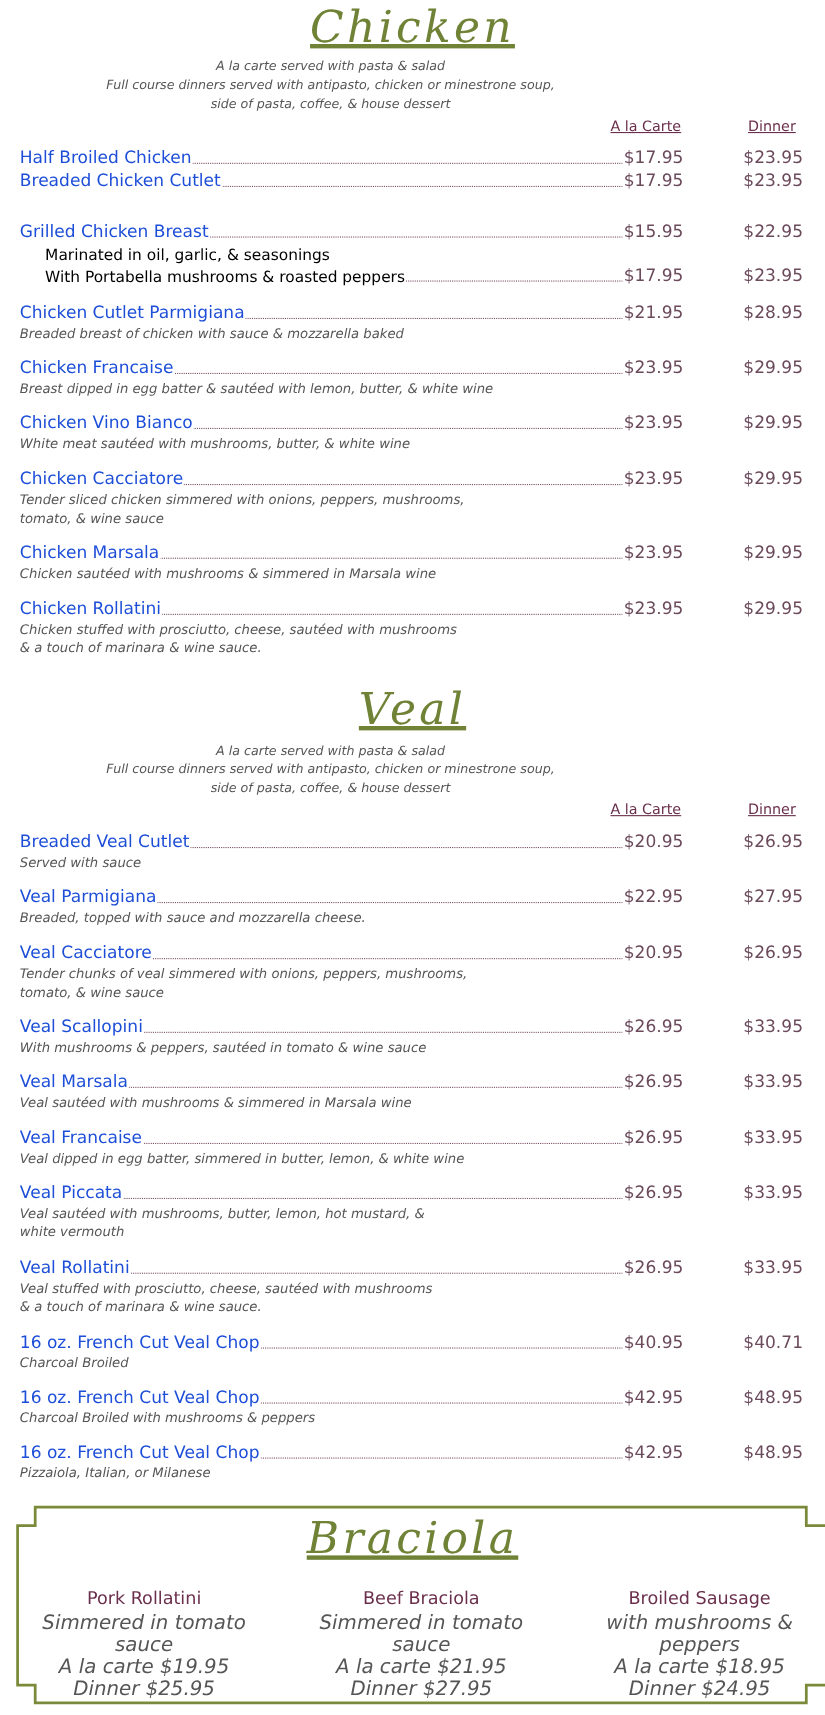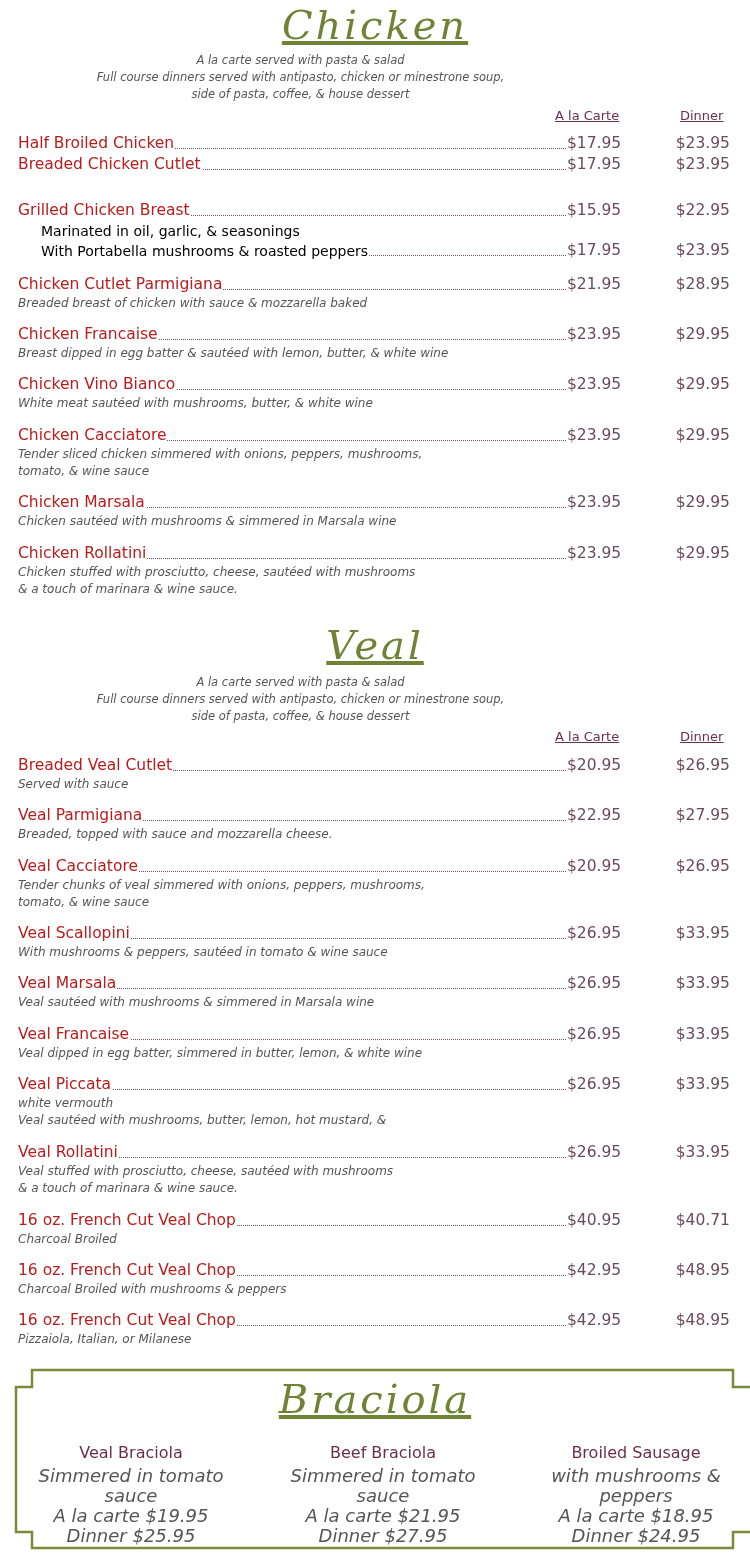--- a/index.html
+++ b/index.html
@@ -8,21 +8,21 @@
   .script-title { position: absolute; left: 0; width: 750px; text-align: center;
     font-family: "DejaVu Serif", serif; font-style: italic; font-size: 40px;
     color: #6f8236; letter-spacing: 3px; font-weight: normal; text-decoration: underline; }
   .subtitle { position: absolute; left: 0; width: 601px; text-align: center;
     font-family: "DejaVu Sans", sans-serif; font-style: italic; font-size: 11.5px;
     color: #555; line-height: 17px; }
   .col-head { position: absolute; font-size: 13px; color: #6a2f4c;
     text-decoration: underline; font-family: "DejaVu Sans", sans-serif; }
   .item { position: absolute; left: 18px; width: 715px; }
   .row { position: relative; height: 20px; }
-  .name { position: absolute; left: 0; top: 0; font-size: 15.5px; color: #b91c1c;
+  .name { position: absolute; left: 0; top: 0; font-size: 15.5px; color: #1d4ed8;
     background: #fff; padding-right: 1px; white-space: nowrap; z-index: 2; }
   .leader { position: absolute; left: 0; top: 14px; width: 548px;
     border-bottom: 1.5px dotted #7a5066; z-index: 1; }
   .price-a { position: absolute; left: 548px; top: 0; font-size: 15.5px; color: #6b4a5b;
     background: #fff; padding-left: 1px; white-space: nowrap; z-index: 2; }
   .price-d { position: absolute; right: 3px; top: 0; font-size: 15.5px; color: #6b4a5b;
     white-space: nowrap; }
   .desc { font-style: italic; font-size: 12px; color: #555; line-height: 17px; }
   .sub-line { position: relative; height: 20px; padding-left: 23px; }
   .sub-text { font-size: 14px; color: #000000; background: #fff; position: relative; z-index: 2; padding-right: 1px; }
@@ -210,22 +210,22 @@
     </div>
     <div class="desc">Veal dipped in egg batter, simmered in butter, lemon, &amp; white wine</div>
   </div>
   <div class="item" style="top:1075px;">
     <div class="row">
         <span class="leader"></span>
       <span class="name">Veal Piccata</span>
       <span class="price-a">$26.95</span>
       <span class="price-d">$33.95</span>
     </div>
+    <div class="desc">Veal sautéed with mushrooms, butter, lemon, hot mustard, &amp;</div>
     <div class="desc">white vermouth</div>
-    <div class="desc">Veal sautéed with mushrooms, butter, lemon, hot mustard, &amp;</div>
   </div>
   <div class="item" style="top:1143px;">
     <div class="row">
         <span class="leader"></span>
       <span class="name">Veal Rollatini</span>
       <span class="price-a">$26.95</span>
       <span class="price-d">$33.95</span>
     </div>
     <div class="desc">Veal stuffed with prosciutto, cheese, sautéed with mushrooms</div>
     <div class="desc">&amp; a touch of marinara &amp; wine sauce.</div>
@@ -259,21 +259,21 @@
   </div>
 </div>
 
 <div>
   <svg class="frame" viewBox="0 0 750 1559" width="750" height="1559">
     <polyline fill="none" stroke="#7a8a3a" stroke-width="2.5" points="760,1387 733,1387 733,1370 32,1370 32,1387 16,1387 16,1532 32,1532 32,1548 733,1548 733,1532 760,1532"></polyline>
   </svg>
   <div class="script-title" style="top:1376px;">Braciola</div>
 
   <div class="brac-col" style="left:16px;">
-    <div class="brac-name">Veal Braciola</div>
+    <div class="brac-name">Pork Rollatini</div>
     <div class="brac-line">Simmered in tomato sauce</div>
     <div class="brac-line">A la carte $19.95</div>
     <div class="brac-line">Dinner $25.95</div>
   </div>
   <div class="brac-col" style="left:268px;">
     <div class="brac-name">Beef Braciola</div>
     <div class="brac-line">Simmered in tomato sauce</div>
     <div class="brac-line">A la carte $21.95</div>
     <div class="brac-line">Dinner $27.95</div>
   </div>

